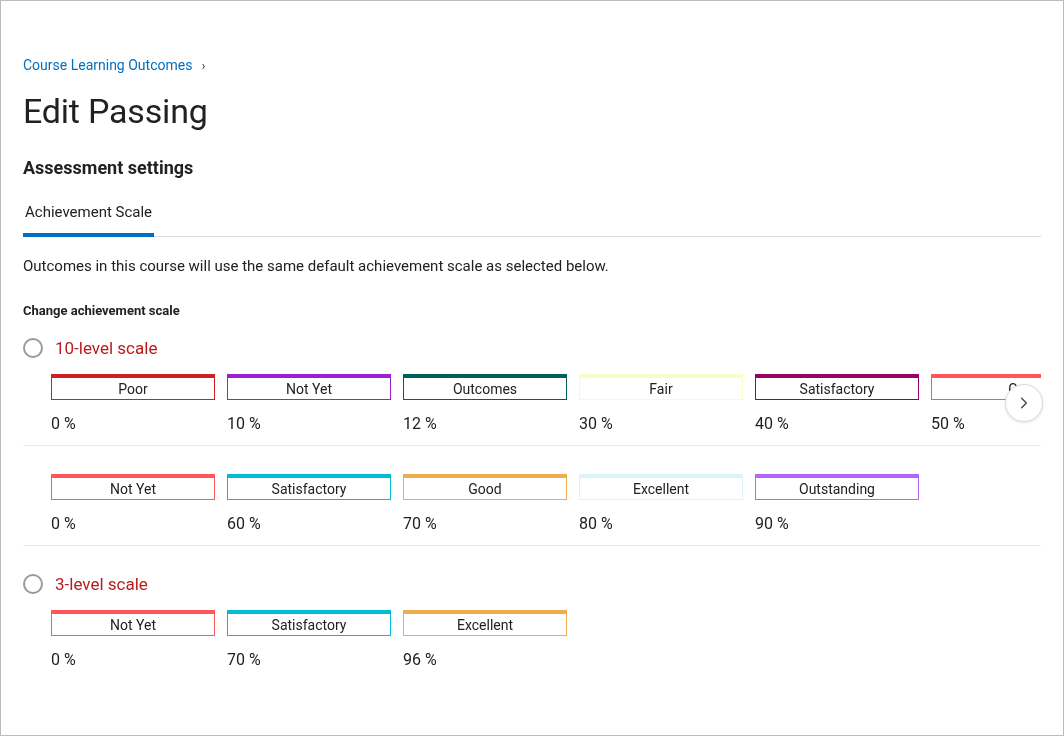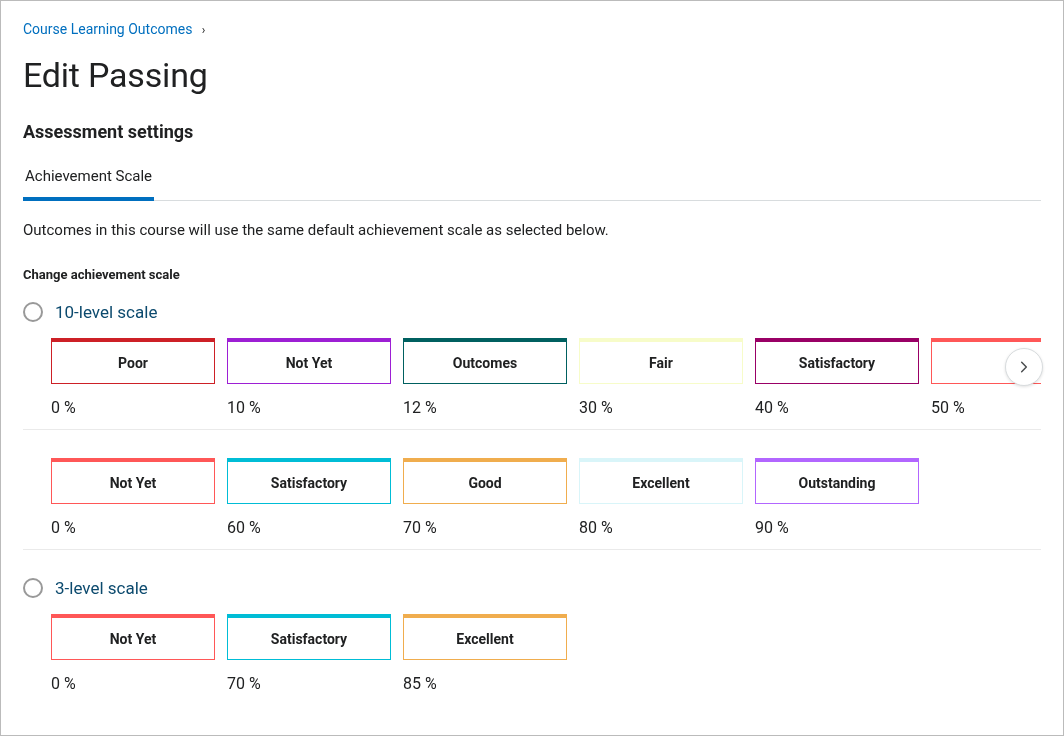--- a/index.html
+++ b/index.html
@@ -11,20 +11,21 @@
       height: 736px;
       border: 1px solid #bbb;
       padding: 20px 22px;
       overflow: hidden;
       position: relative;
     }
     .breadcrumb {
       font-size: 14px;
       color: #006fbf;
       margin-bottom: 18px;
+      margin-top: 36px;
     }
     .breadcrumb a {
       color: #006fbf;
       text-decoration: none;
     }
     .breadcrumb .chevron {
       color: #202122;
       margin-left: 6px;
       font-size: 12px;
     }
@@ -94,39 +95,39 @@
     }
     .radio.selected::after {
       content: "";
       width: 10px;
       height: 10px;
       border-radius: 50%;
       background: #494c4e;
     }
     .scale-name {
       font-size: 17px;
-      color: #0c4a6e;
+      color: #b91c1c;
     }
     .levels-strip {
       display: flex;
       gap: 12px;
       margin-left: 28px;
       overflow: hidden;
     }
     .level {
       width: 164px;
       flex-shrink: 0;
     }
     .level-box {
-      height: 46px;
+      height: 26px;
       display: flex;
       align-items: center;
       justify-content: center;
       font-size: 14px;
-      font-weight: 700;
+      font-weight: 400;
       color: #202122;
       border-style: solid;
       border-width: 4px 1px 1px 1px;
     }
     .percent-row {
       display: flex;
       gap: 12px;
       margin-left: 28px;
       margin-top: 14px;
     }
@@ -267,15 +268,15 @@
       <div class="level">
         <div class="level-box c-cyan">Satisfactory</div>
       </div>
       <div class="level">
         <div class="level-box c-orange">Excellent</div>
       </div>
     </div>
   <div class="percent-row" id="prow-three">
       <div class="percent">0 %</div>
       <div class="percent">70 %</div>
-      <div class="percent">85 %</div>
+      <div class="percent">96 %</div>
     </div>
 </div>
 
 </body></html>

